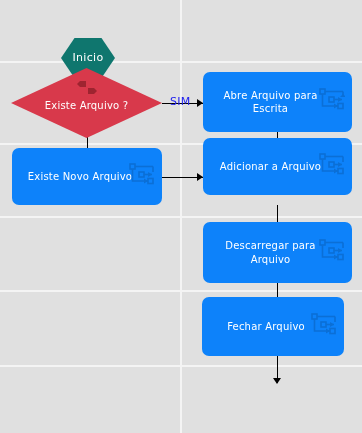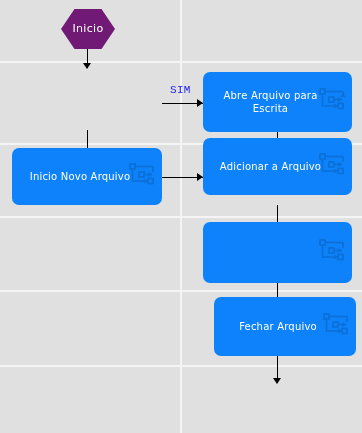--- a/index.html
+++ b/index.html
@@ -55,25 +55,26 @@
     border-top: 4px solid transparent;
     border-bottom: 4px solid transparent;
     border-left: 6px solid #000000;
   }
 
   
   .hexnode {
     position: absolute;
     width: 54px;
     height: 40px;
-    background: #701a75;
+    background: #0f766e;
     clip-path: polygon(25% 0%, 75% 0%, 100% 50%, 75% 100%, 25% 100%, 0% 50%);
     display: flex;
     align-items: center;
     justify-content: center;
+    margin-top: 29px;
   }
   .hexnode .nodetext {
     color: #ffffff;
     font-size: 11px;
     letter-spacing: .3px;
     text-align: center;
     line-height: 1.1;
   }
 
   
@@ -163,22 +164,31 @@
 
   <div class="conn conn-v" style="left:277px; top:283px; height:15px;"></div>
 
   <div class="conn conn-v" style="left:277px; top:356px; height:27px;"></div>
   <div class="arrowhead-down" style="left:273px; top:378px;"></div>
 
   <div class="hexnode" style="left:61px; top:9px;">
     <span class="nodetext">Inicio</span>
   </div>
 
-
-  <div class="edgelabel edgelabel-sim" style="left:170px; top:84px;font-family:Liberation Mono, monospace;">SIM</div>
+  <div class="diamond" style="left:11px; top:68px; width:151px; height:70px;">
+    <span class="diamond-icon">
+      <svg width="22" height="16" viewBox="0 0 22 16" aria-hidden="true">
+        <path d="M9 0 L3 0 L3 -0 L0 3 L3 6 L3 6 L9 6 Z" transform="translate(1,1)" fill="#9e2430"></path>
+        <path d="M13 9 L19 9 L19 9 L22 12 L19 15 L19 15 L13 15 Z" transform="translate(-1,-1)" fill="#9e2430"></path>
+      </svg>
+    </span>
+    <span class="nodetext">Existe Arquivo ?</span>
+  </div>
+
+  <div class="edgelabel edgelabel-sim" style="left:170px; top:95px;">SIM</div>
 
   <div class="edgelabel edgelabel-nao" style="left:89px; top:131px;margin-top:40px;">NÃO</div>
 
   <div class="procbox" style="left:203px; top:72px; width:149px; height:60px;">
     <span class="nodetext">Abre Arquivo para Escrita</span>
     <span class="box-icon">
       <svg width="26" height="24" viewBox="0 0 26 24" aria-hidden="true">
         <g fill="none" stroke="#0b6fd6" stroke-width="1.6">
           <rect x="1" y="1" width="5" height="5"></rect>
           <path d="M6 3.5 H24"></path>
@@ -190,21 +200,21 @@
           <path d="M16 18 H19"></path>
         </g>
         <path d="M24 9 l-3 -3 h6 z" fill="#0b6fd6" transform="rotate(180 24 7.5)"></path>
         <path d="M23 11.5 l-4 -2.4 v4.8 z" fill="#0b6fd6"></path>
         <path d="M19 18 l-4 -2.4 v4.8 z" fill="#0b6fd6"></path>
       </svg>
     </span>
   </div>
 
   <div class="procbox" style="left:12px; top:148px; width:150px; height:57px;">
-    <span class="nodetext">Inicio Novo Arquivo</span>
+    <span class="nodetext">Existe Novo Arquivo</span>
     <span class="box-icon">
       <svg width="26" height="24" viewBox="0 0 26 24" aria-hidden="true">
         <g fill="none" stroke="#0b6fd6" stroke-width="1.6">
           <rect x="1" y="1" width="5" height="5"></rect>
           <path d="M6 3.5 H24"></path>
           <path d="M24 3.5 V9"></path>
           <rect x="10" y="9" width="5" height="5"></rect>
           <path d="M15 11.5 H23"></path>
           <path d="M3.5 6 V18 H16"></path>
           <rect x="19" y="15.5" width="5" height="5"></rect>
@@ -230,39 +240,40 @@
           <rect x="19" y="15.5" width="5" height="5"></rect>
           <path d="M16 18 H19"></path>
         </g>
         <path d="M23 11.5 l-4 -2.4 v4.8 z" fill="#0b6fd6"></path>
         <path d="M19 18 l-4 -2.4 v4.8 z" fill="#0b6fd6"></path>
       </svg>
     </span>
   </div>
 
   <div class="procbox" style="left:203px; top:222px; width:149px; height:61px;">
-    <span class="box-icon">
-      <svg width="26" height="24" viewBox="0 0 26 24" aria-hidden="true">
-        <g fill="none" stroke="#0b6fd6" stroke-width="1.6">
-          <rect x="1" y="1" width="5" height="5"></rect>
-          <path d="M6 3.5 H24"></path>
-          <path d="M24 3.5 V9"></path>
-          <rect x="10" y="9" width="5" height="5"></rect>
-          <path d="M15 11.5 H23"></path>
-          <path d="M3.5 6 V18 H16"></path>
-          <rect x="19" y="15.5" width="5" height="5"></rect>
-          <path d="M16 18 H19"></path>
-        </g>
-        <path d="M23 11.5 l-4 -2.4 v4.8 z" fill="#0b6fd6"></path>
-        <path d="M19 18 l-4 -2.4 v4.8 z" fill="#0b6fd6"></path>
-      </svg>
-    </span>
-  </div>
-
-  <div class="procbox" style="left:214px; top:297px; width:142px; height:59px;">
+    <span class="nodetext">Descarregar para Arquivo</span>
+    <span class="box-icon">
+      <svg width="26" height="24" viewBox="0 0 26 24" aria-hidden="true">
+        <g fill="none" stroke="#0b6fd6" stroke-width="1.6">
+          <rect x="1" y="1" width="5" height="5"></rect>
+          <path d="M6 3.5 H24"></path>
+          <path d="M24 3.5 V9"></path>
+          <rect x="10" y="9" width="5" height="5"></rect>
+          <path d="M15 11.5 H23"></path>
+          <path d="M3.5 6 V18 H16"></path>
+          <rect x="19" y="15.5" width="5" height="5"></rect>
+          <path d="M16 18 H19"></path>
+        </g>
+        <path d="M23 11.5 l-4 -2.4 v4.8 z" fill="#0b6fd6"></path>
+        <path d="M19 18 l-4 -2.4 v4.8 z" fill="#0b6fd6"></path>
+      </svg>
+    </span>
+  </div>
+
+  <div class="procbox" style="left:202px; top:297px; width:142px; height:59px;">
     <span class="nodetext">Fechar Arquivo</span>
     <span class="box-icon">
       <svg width="26" height="24" viewBox="0 0 26 24" aria-hidden="true">
         <g fill="none" stroke="#0b6fd6" stroke-width="1.6">
           <rect x="1" y="1" width="5" height="5"></rect>
           <path d="M6 3.5 H24"></path>
           <path d="M24 3.5 V9"></path>
           <rect x="10" y="9" width="5" height="5"></rect>
           <path d="M15 11.5 H23"></path>
           <path d="M3.5 6 V18 H16"></path>

